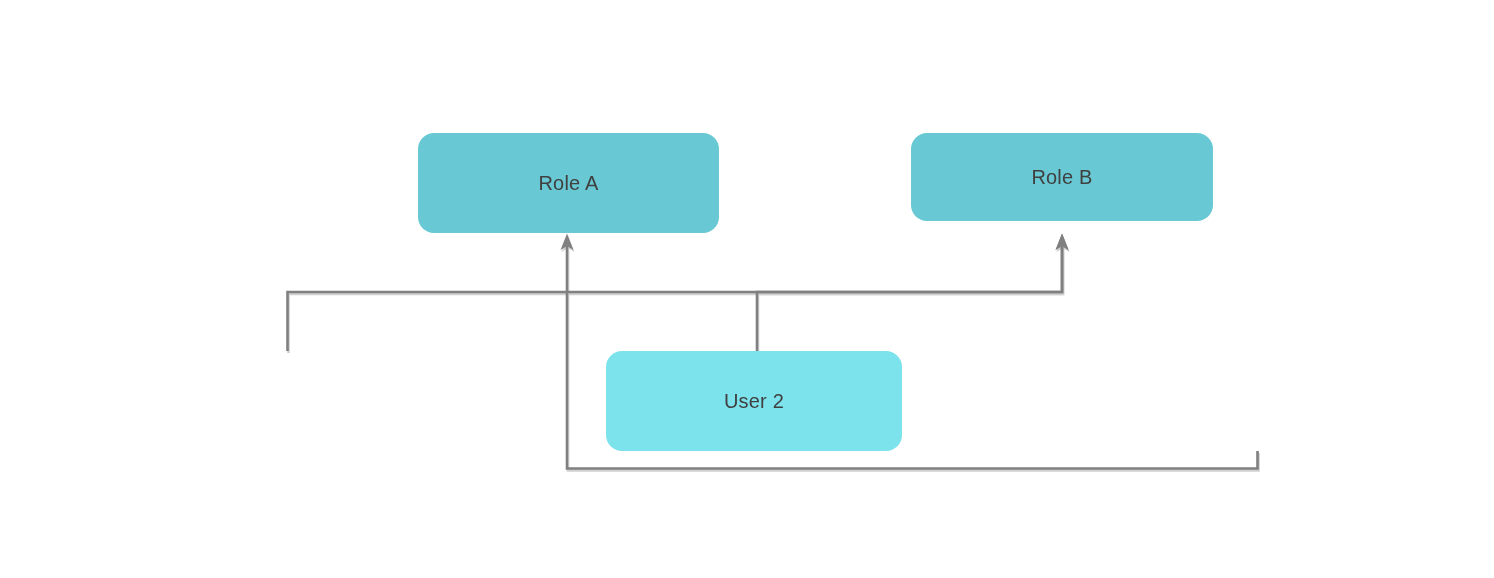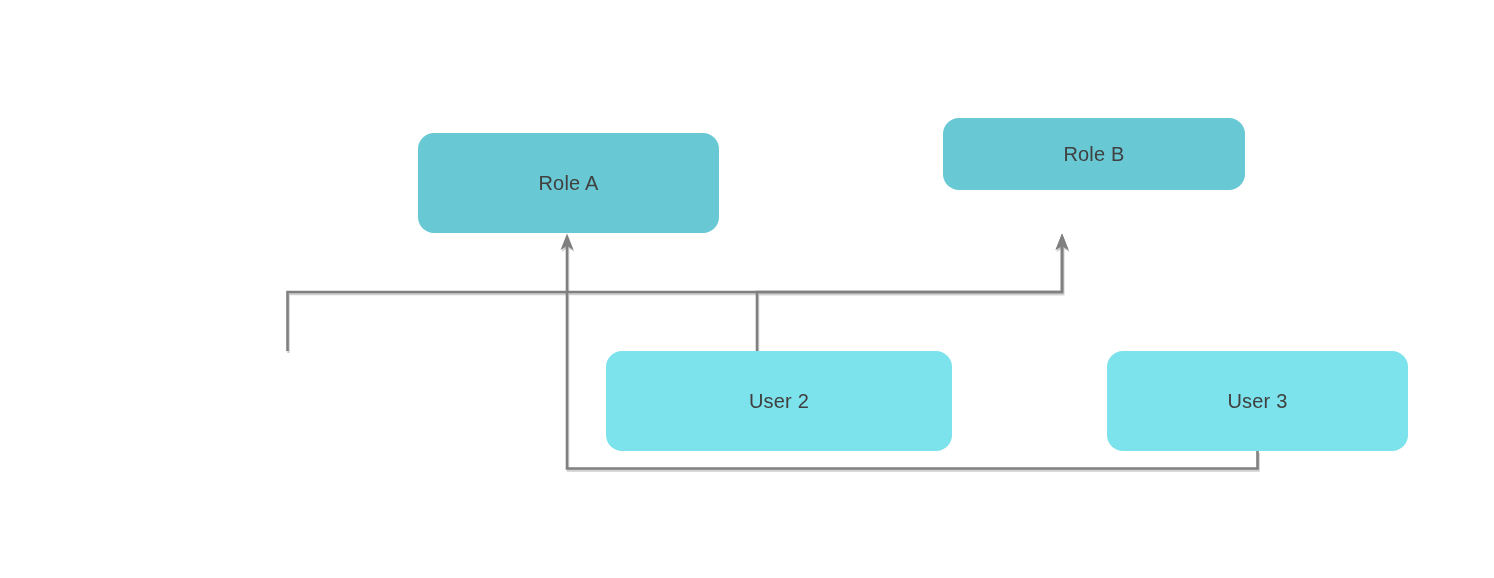--- a/index.html
+++ b/index.html
@@ -50,26 +50,23 @@
       <polyline points="757,351 757,292 1062,292 1062,246" fill="none" stroke="#808080" stroke-width="2.6"></polyline>
       <polygon points="1062,233.5 1055.5,250 1062,246 1068.5,250" fill="#808080"></polygon>
       <polyline points="1257.5,451 1257.5,468.5 567,468.5 567,246" fill="none" stroke="#808080" stroke-width="2.6"></polyline>
       <polygon points="567,233.5 560.5,250 567,246 573.5,250" fill="#808080"></polygon>
     </svg>
 
   <div class="node" style="left: 418px; top: 133px; width: 301px; height: 100px; background: rgb(104, 200, 212);">
     <span class="node-label">Role A</span>
   </div>
 
-  <div class="node" style="left: 911px; top: 118px; width: 302px; height: 72px; background: rgb(104, 200, 212); margin-left: 32px;">
+  <div class="node" style="left: 911px; top: 133px; width: 302px; height: 88px; background: rgb(104, 200, 212);">
     <span class="node-label">Role B</span>
   </div>
 
 
-  <div class="node" style="left: 606px; top: 351px; width: 346px; height: 100px; background: rgb(124, 226, 236);">
+  <div class="node" style="left: 606px; top: 351px; width: 296px; height: 100px; background: rgb(124, 226, 236);">
     <span class="node-label">User 2</span>
   </div>
 
-  <div class="node" style="left: 1107px; top: 351px; width: 301px; height: 100px; background: rgb(124, 226, 236);">
-    <span class="node-label">User 3</span>
-  </div>
 
 </div>
 
 </body></html>

